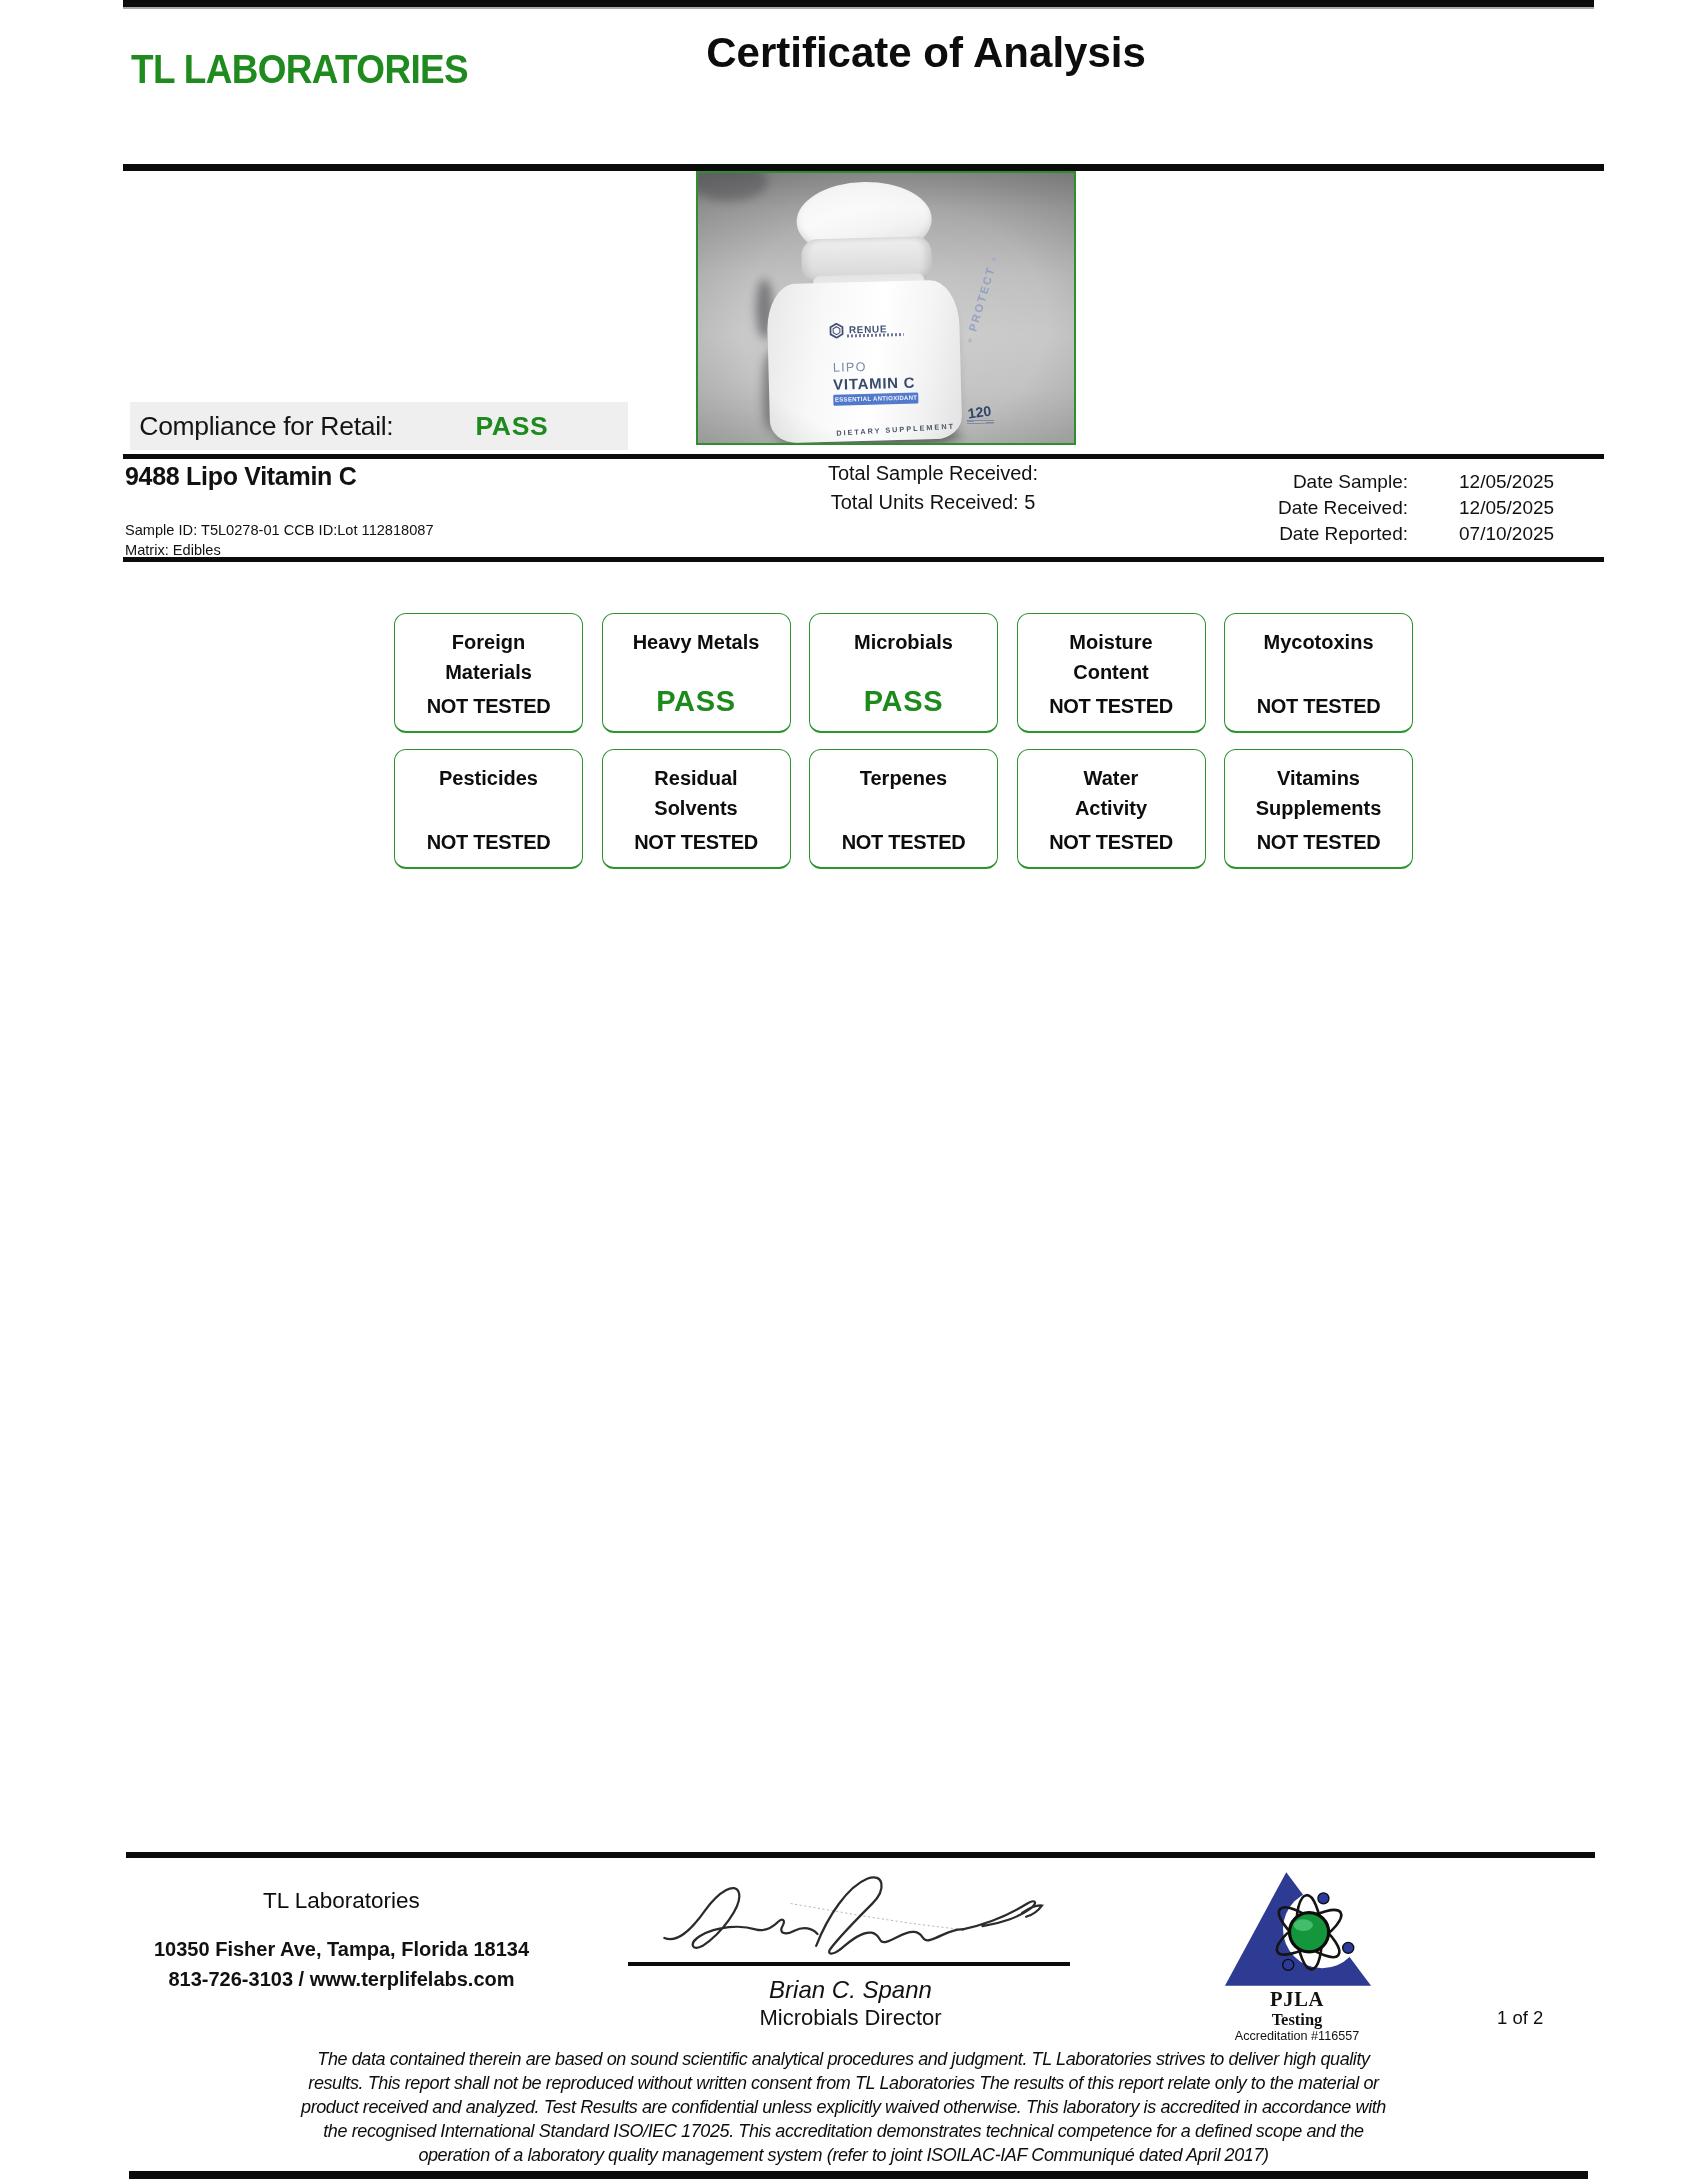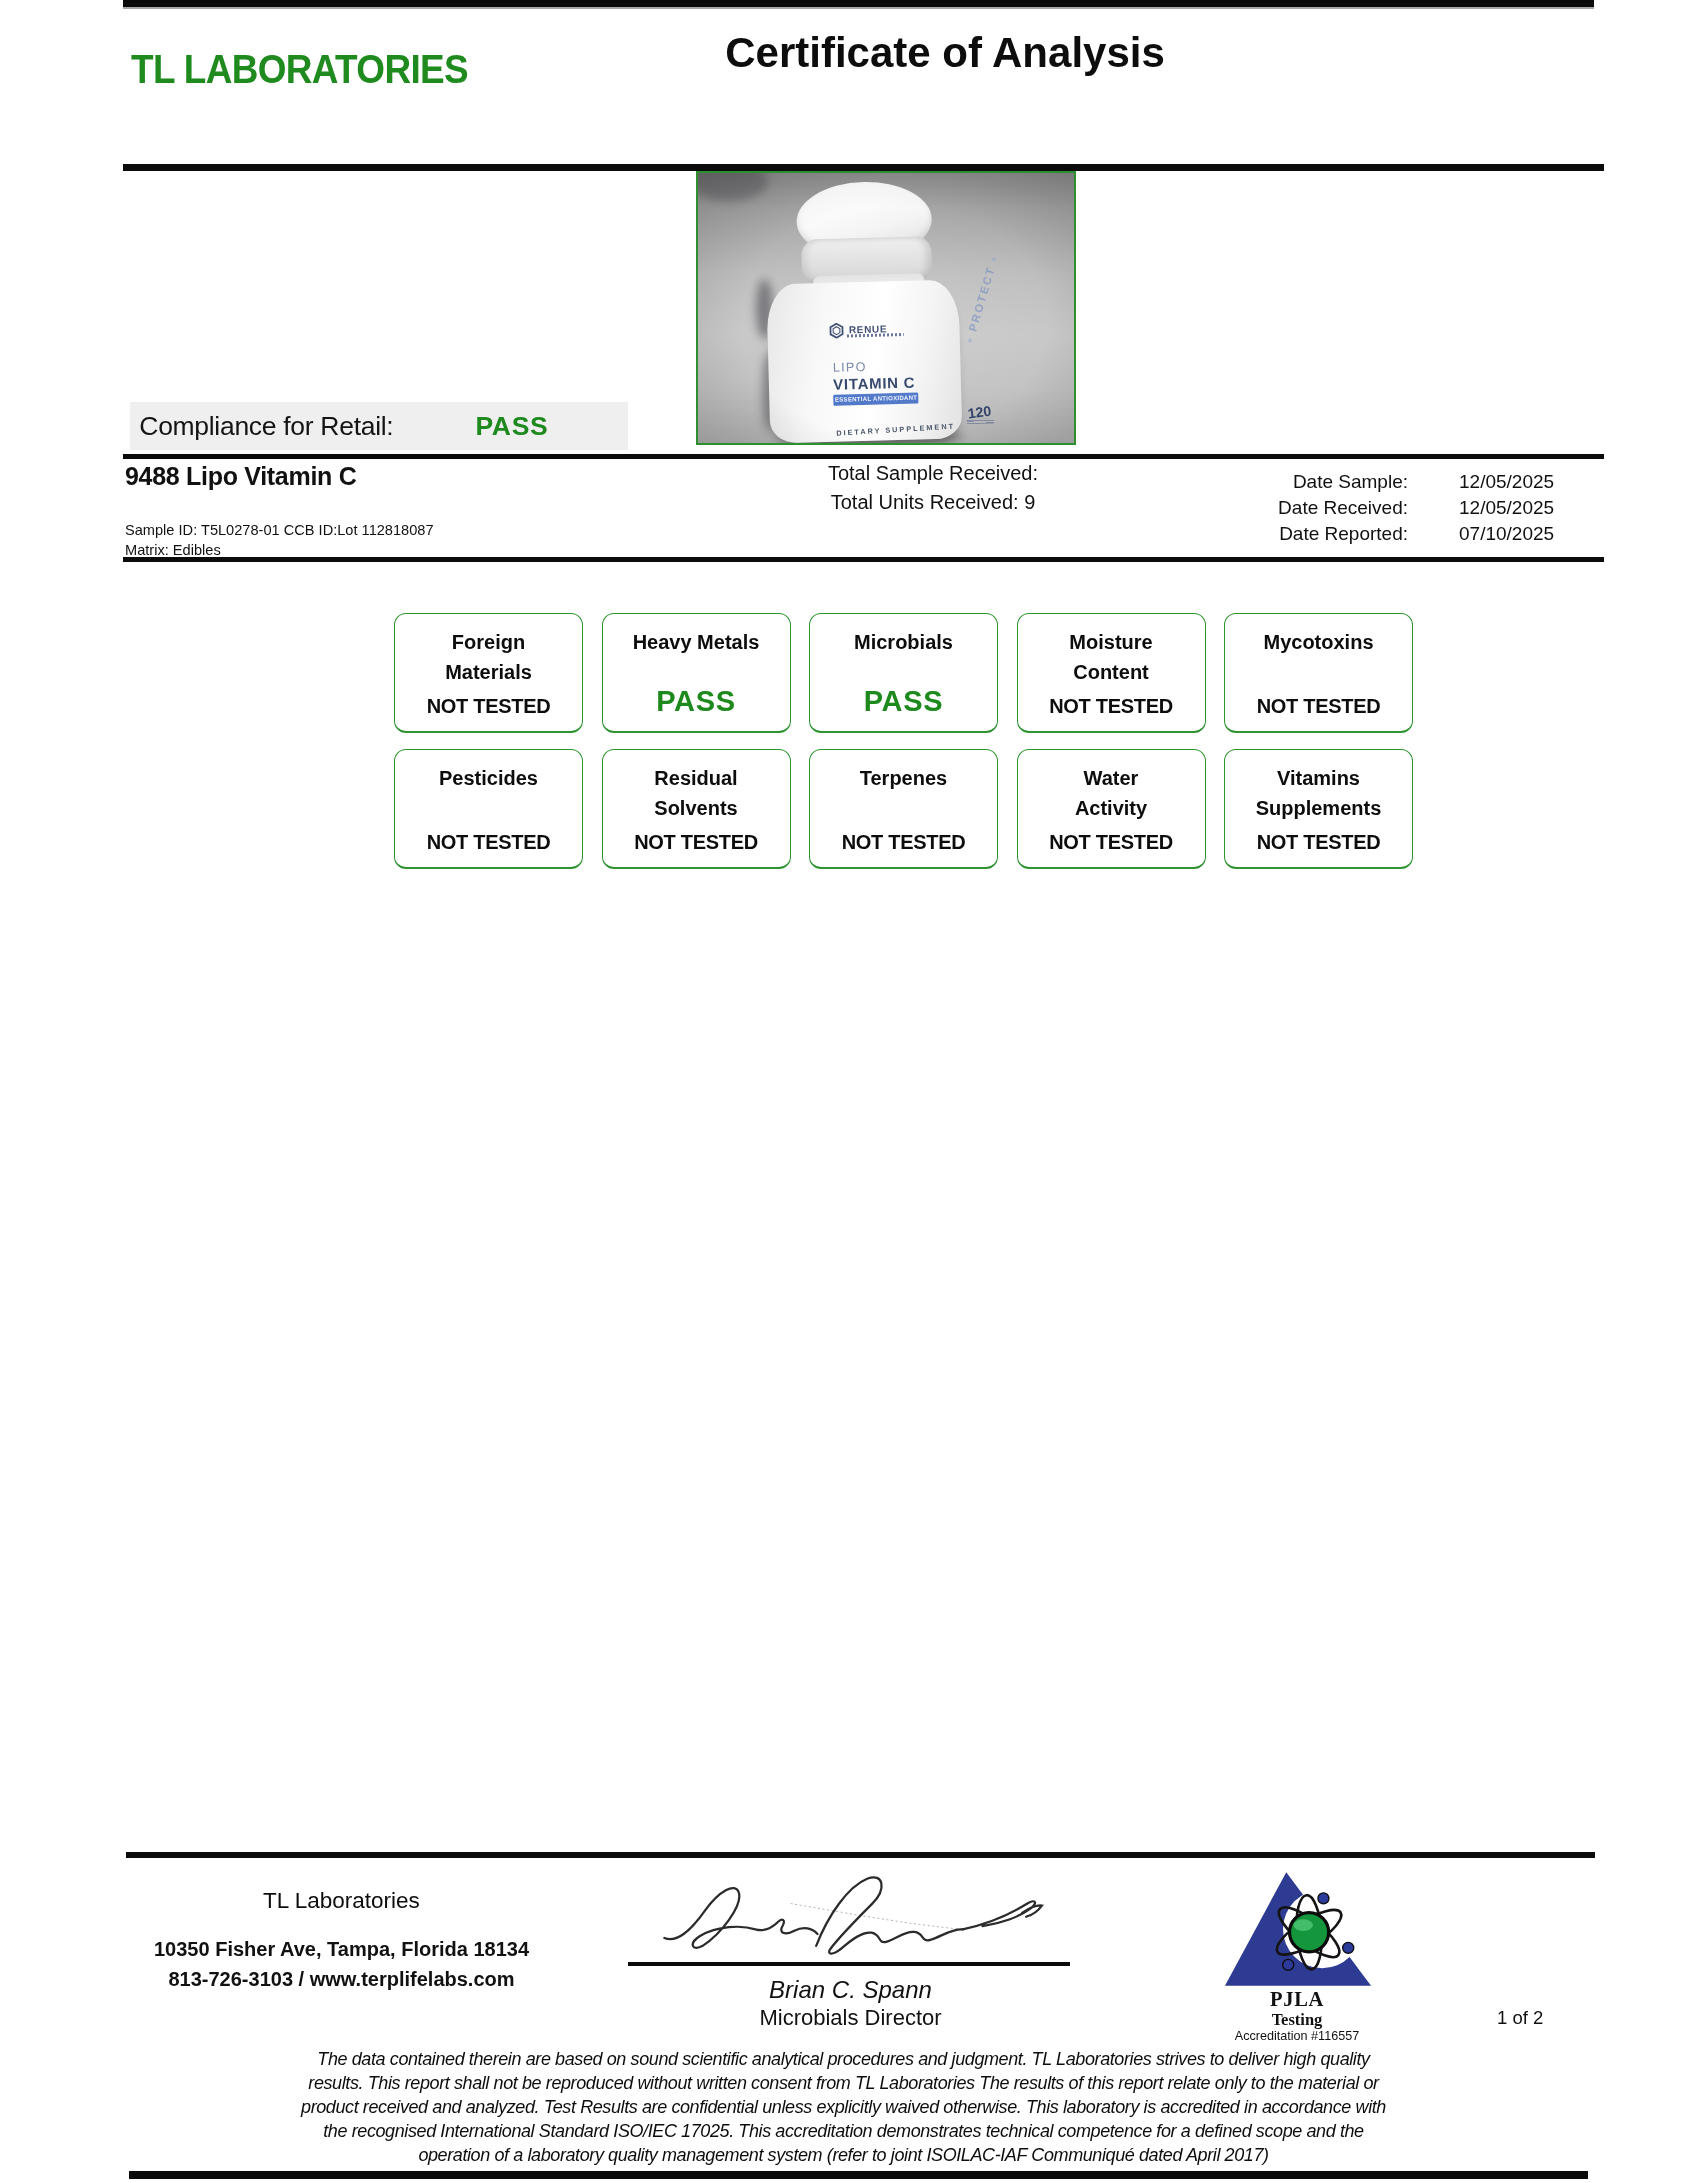--- a/index.html
+++ b/index.html
@@ -3,21 +3,21 @@
 <meta charset="utf-8">
 <style>
   html,body{margin:0;padding:0;background:#ffffff;}
   body{font-family:"Liberation Sans", sans-serif; color:#111;}
   .page{position:relative;width:1687px;height:2183px;background:#fff;overflow:hidden;}
   .abs{position:absolute;line-height:1;}
   .bar{position:absolute;background:#0b0b0b;}
   .bar-top-shadow{position:absolute;background:#a9a9a9;}
   
   .lab-logo{position:absolute;left:131px;top:46px;font-size:41px;font-weight:bold;color:#1f8b1f;letter-spacing:-0.7px;transform:scaleX(.9);transform-origin:left top;white-space:nowrap;}
-  .title-block{position:absolute;left:614px;top:32px;width:662px;text-align:center;}
+  .title-block{position:absolute;left:595px;top:32px;width:662px;text-align:center;}
   .doc-title{font-size:42px;font-weight:bold;color:#0d0d0d;line-height:1;}
   .doc-code{margin-top:22.5px;font-size:22.5px;color:#0d0d0d;line-height:1;}
   
   .photo-box{position:absolute;left:696px;top:171px;width:376px;height:270px;border:2.6px solid #2e8f2e;background:#bdbdbd;}
   .photo{position:absolute;inset:0;overflow:hidden;
     background:linear-gradient(180deg,#8f8f8f 0%,#a7a7a7 14%,#bfbfbf 38%,#c9c9c9 60%,#c3c3c3 80%,#b3b3b3 100%);}
   .vignette{position:absolute;inset:0;background:radial-gradient(ellipse at 52% 55%, rgba(255,255,255,.10) 0%, rgba(0,0,0,0) 55%, rgba(0,0,0,.18) 100%);}
   .smudge{position:absolute;background:#3c3c44;filter:blur(4.6px);opacity:.55;border-radius:50%;}
   .bottle{position:absolute;left:64px;top:8px;width:200px;height:259px;transform:rotate(-1.5deg);}
   .cap-top{position:absolute;left:37px;top:1.3px;width:135px;height:77px;border-radius:50%;
@@ -140,21 +140,21 @@
   <div class="compliance">
     <span class="compliance-label">Compliance for Retail:</span>
     <span class="compliance-result">PASS</span>
   </div>
 
   <div class="rule" style="left:123px;top:454px;width:1481px;height:5.3px;"></div>
 
   <div class="sample-name">9488 Lipo Vitamin C</div>
   <div class="totals">
     <div class="t1">Total Sample Received:</div>
-    <div class="t2">Total Units Received: 9</div>
+    <div class="t2">Total Units Received: 5</div>
   </div>
   <div class="dates">
     <div class="date-row">
       <span class="date-label">Date Sample:</span>
       <span class="date-value">12/05/2025</span>
     </div>
     <div class="date-row">
       <span class="date-label">Date Received:</span>
       <span class="date-value">12/05/2025</span>
     </div>

